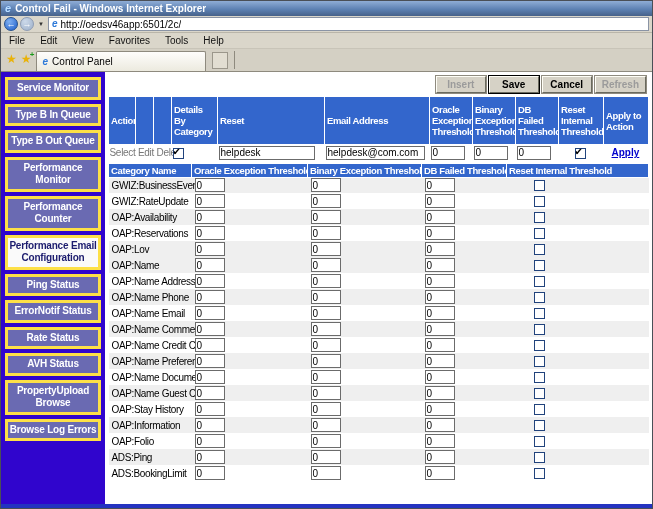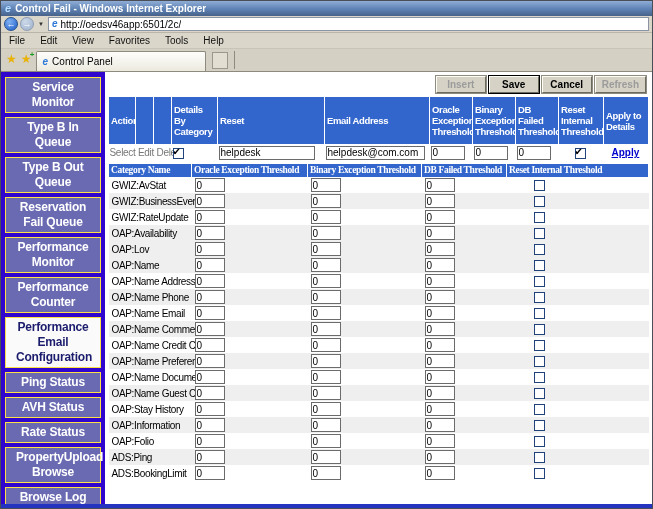--- a/index.html
+++ b/index.html
@@ -39,23 +39,23 @@
     border:1px solid #8e8a7e; border-bottom:none; border-radius:2px 2px 0 0;
     display:flex; align-items:center; gap:4px; padding:0 6px; font-size:10px; color:#000; }
   .tabstub { width:16px; height:17px; background:#e2ded2; border:1px solid #9b978b;
     margin:0 0 2px 6px; }
   .tabdivider { width:1px; height:18px; background:#8e8a7e; margin:0 0 2px 6px; }
 
   
   .main { display:flex; height:433px; }
   .sidebar { width:104px; background:#3005cd; padding:5px 4px 8px 4px;
     display:flex; flex-direction:column; gap:4px; flex:none; }
-  .sbtn { background:#6a6ab2; border:1px solid #fde047; color:#fff;
-    font-size:12px; font-weight:bold; text-align:center; line-height:1.25;
-    padding:2px 10px; letter-spacing:-0.2px; cursor:pointer; }
+  .sbtn { background:#6a6ab2; border:3px solid #fde047; color:#fff;
+    font-size:10px; font-weight:bold; text-align:center; line-height:1.25;
+    padding:2px 1px; letter-spacing:-0.2px; cursor:pointer; }
   .sbtn.sel { background:#fafafa; color:#1c1c6e; }
 
   .content { flex:1; background:#fff; padding:2px 5px 0 3px; overflow:hidden; position:relative; }
   .toolbar { display:flex; justify-content:flex-end; gap:3px; margin:2px 1px 3px 0; }
   .tbtn { min-width:50px; height:17px; background:#d6d2c6; color:#000;
     border:1px solid; border-color:#fffef6 #6a6a5e #6a6a5e #fffef6;
     box-shadow:0 0 0 1px #8f8b7f; font:bold 10px "Liberation Sans", sans-serif; padding:0 6px; }
   .tbtn.disabled { color:#9b9b9b; }
   .tbtn.focused { box-shadow:0 0 0 1px #000; }
 
@@ -71,21 +71,21 @@
     font-family:"Liberation Sans", sans-serif; }
   .ti.name { width:96px; } .ti.email { width:99px; } .ti.small { width:34px; }
   input[type=checkbox] { appearance:none; -webkit-appearance:none; width:11px; height:11px;
     border:1px solid #21437c; background:#fff; position:relative; vertical-align:middle; }
   input[type=checkbox]:checked::after { content:"\2714"; position:absolute; top:-3px; left:-1px;
     font-size:10px; color:#000; }
   .applylink { color:#0000cc; font-weight:bold; text-decoration:underline;
     font-size:10px; cursor:pointer; }
 
   .cattable { margin-top:2px; }
-  .cattable th { height:14px; white-space:nowrap;font-family:Liberation Serif, serif; }
+  .cattable th { height:14px; white-space:nowrap; }
   .cattable td { height:16px; font-size:10px; letter-spacing:-0.35px;
     padding:0 1px 0 3px; white-space:nowrap; }
   .cattable tr.alt { background:#efefef; }
   .cattable .ti { width:30px; }
   .cb-cell { padding-left:27px !important; }
 
   .bottombar { position:absolute; left:0; right:0; bottom:0; height:4px; background:#2433c0; }
 </style>
 </head>
 <body>
@@ -127,27 +127,27 @@
     </div>
     <div class="tabstub"></div>
     <div class="tabdivider"></div>
   </div>
 
   <div class="main">
     <div class="sidebar">
         <div class="sbtn">Service Monitor</div>
         <div class="sbtn">Type B In Queue</div>
         <div class="sbtn">Type B Out Queue</div>
-        <div class="sbtn">Reservation Fail Queue</div>
         <div class="sbtn">Performance Monitor</div>
         <div class="sbtn">Performance Counter</div>
         <div class="sbtn sel">Performance Email Configuration</div>
         <div class="sbtn">Ping Status</div>
+        <div class="sbtn">ErrorNotif Status</div>
+        <div class="sbtn">Rate Status</div>
         <div class="sbtn">AVH Status</div>
-        <div class="sbtn">Rate Status</div>
         <div class="sbtn">PropertyUpload Browse</div>
         <div class="sbtn">Browse Log Errors</div>
       </div>
 
     <div class="content">
       <div class="toolbar">
           <button class="tbtn disabled">Insert</button>
           <button class="tbtn focused">Save</button>
           <button class="tbtn">Cancel</button>
           <button class="tbtn disabled">Refresh</button>
@@ -172,21 +172,21 @@
           <th>Action</th>
           <th></th>
           <th></th>
           <th>Details By Category</th>
           <th>Reset</th>
           <th>Email Address</th>
           <th>Oracle Exception Threshold</th>
           <th>Binary Exception Threshold</th>
           <th>DB Failed Threshold</th>
           <th>Reset Internal Threshold</th>
-          <th>Apply to Details</th>
+          <th>Apply to Action</th>
         </tr>
         <tr>
           <td colspan="3" class="action-links">
             <span>Select</span>
             <span>Edit</span>
             <span>Delete</span>
           </td>
           <td><input type="checkbox" checked="" style=""></td>
           <td><input type="text" class="ti name" value="helpdesk" style=""></td>
           <td><input type="text" class="ti email" value="helpdesk@com.com" style=""></td>
@@ -210,43 +210,43 @@
         <thead>
           <tr>
             <th>Category Name</th>
             <th>Oracle Exception Threshold</th>
             <th>Binary Exception Threshold</th>
             <th>DB Failed Threshold</th>
             <th>Reset Internal Threshold</th>
           </tr>
         </thead>
         <tbody>
-            <tr class="">
-              <td>GWIZ:AvStat</td>
-              <td><input type="text" class="ti" value="0" style=""></td>
-              <td><input type="text" class="ti" value="0" style=""></td>
-              <td><input type="text" class="ti" value="0" style=""></td>
-              <td class="cb-cell"><input type="checkbox" style=""></td>
-            </tr>
             <tr class="alt">
               <td>GWIZ:BusinessEvent</td>
               <td><input type="text" class="ti" value="0" style=""></td>
               <td><input type="text" class="ti" value="0" style=""></td>
               <td><input type="text" class="ti" value="0" style=""></td>
               <td class="cb-cell"><input type="checkbox" style=""></td>
             </tr>
             <tr class="">
               <td>GWIZ:RateUpdate</td>
               <td><input type="text" class="ti" value="0" style=""></td>
               <td><input type="text" class="ti" value="0" style=""></td>
               <td><input type="text" class="ti" value="0" style=""></td>
               <td class="cb-cell"><input type="checkbox" style=""></td>
             </tr>
             <tr class="alt">
               <td>OAP:Availability</td>
+              <td><input type="text" class="ti" value="0" style=""></td>
+              <td><input type="text" class="ti" value="0" style=""></td>
+              <td><input type="text" class="ti" value="0" style=""></td>
+              <td class="cb-cell"><input type="checkbox" style=""></td>
+            </tr>
+            <tr class="">
+              <td>OAP:Reservations</td>
               <td><input type="text" class="ti" value="0" style=""></td>
               <td><input type="text" class="ti" value="0" style=""></td>
               <td><input type="text" class="ti" value="0" style=""></td>
               <td class="cb-cell"><input type="checkbox" style=""></td>
             </tr>
             <tr class="alt">
               <td>OAP:Lov</td>
               <td><input type="text" class="ti" value="0" style=""></td>
               <td><input type="text" class="ti" value="0" style=""></td>
               <td><input type="text" class="ti" value="0" style=""></td>

